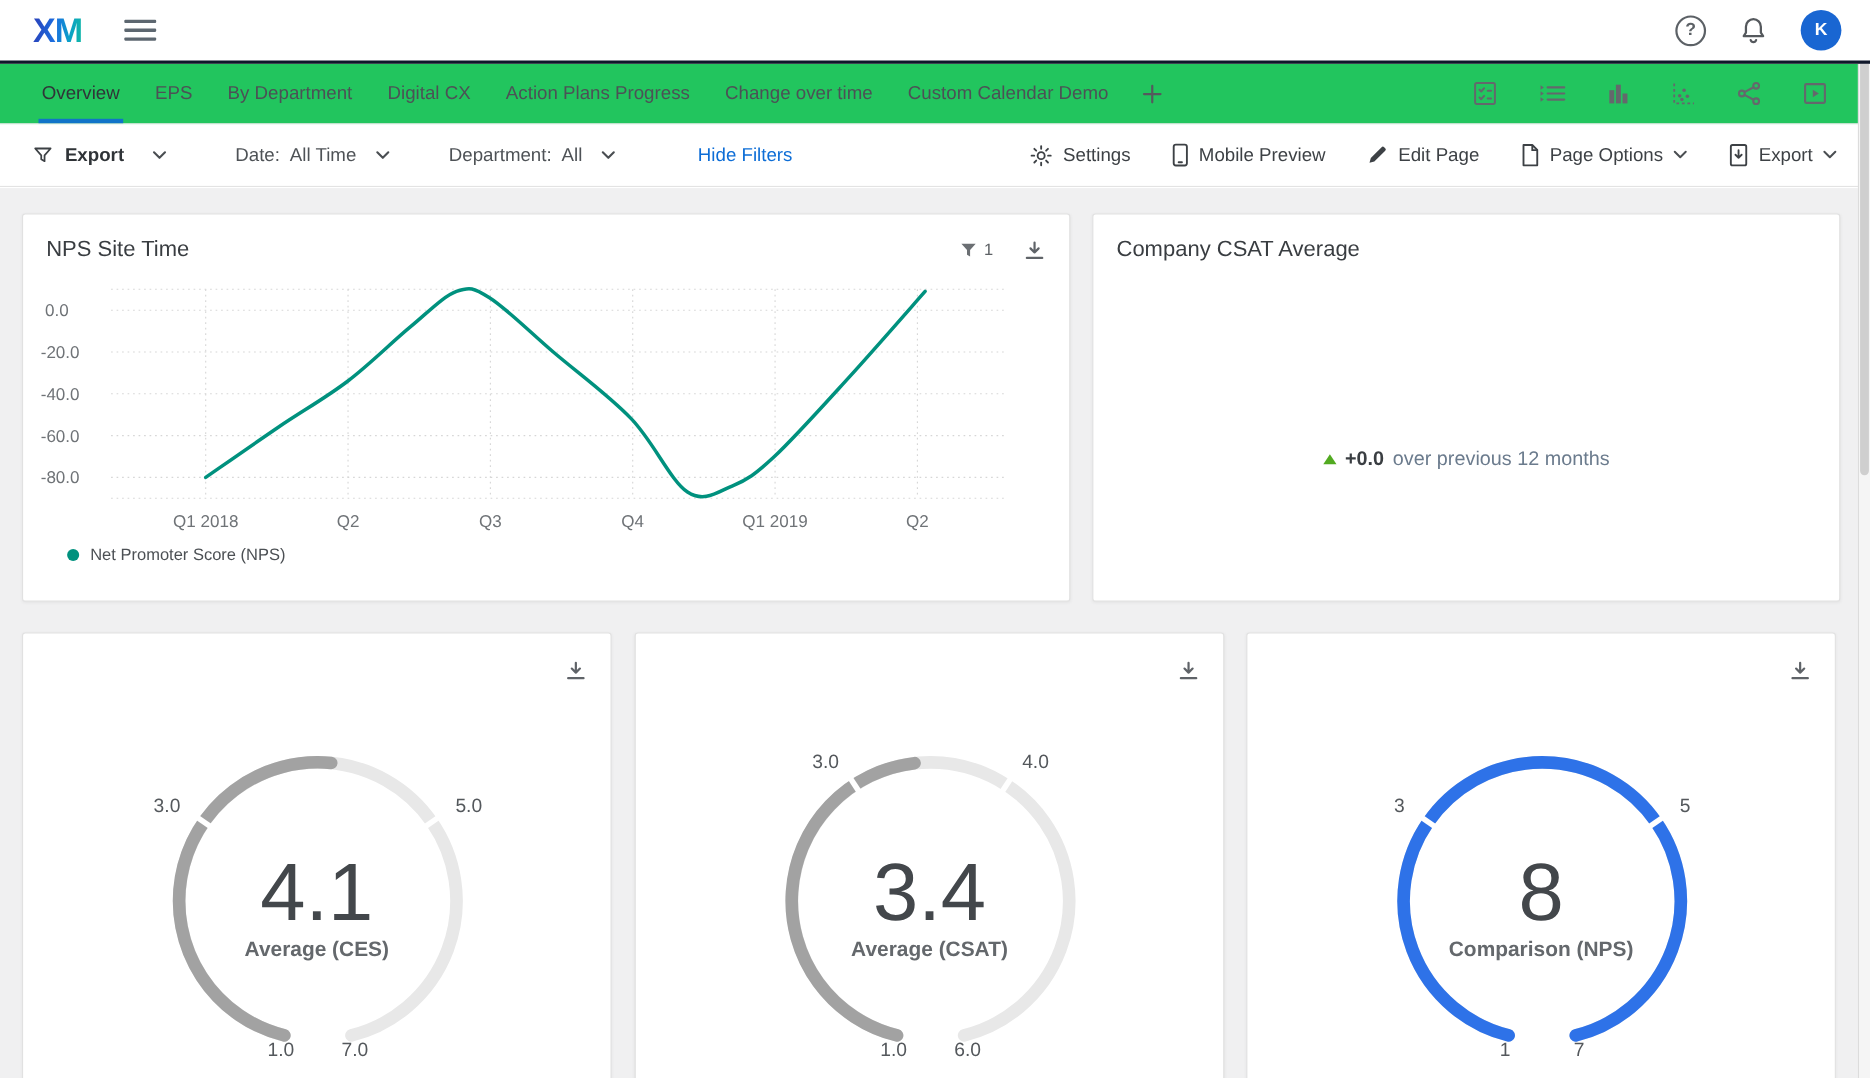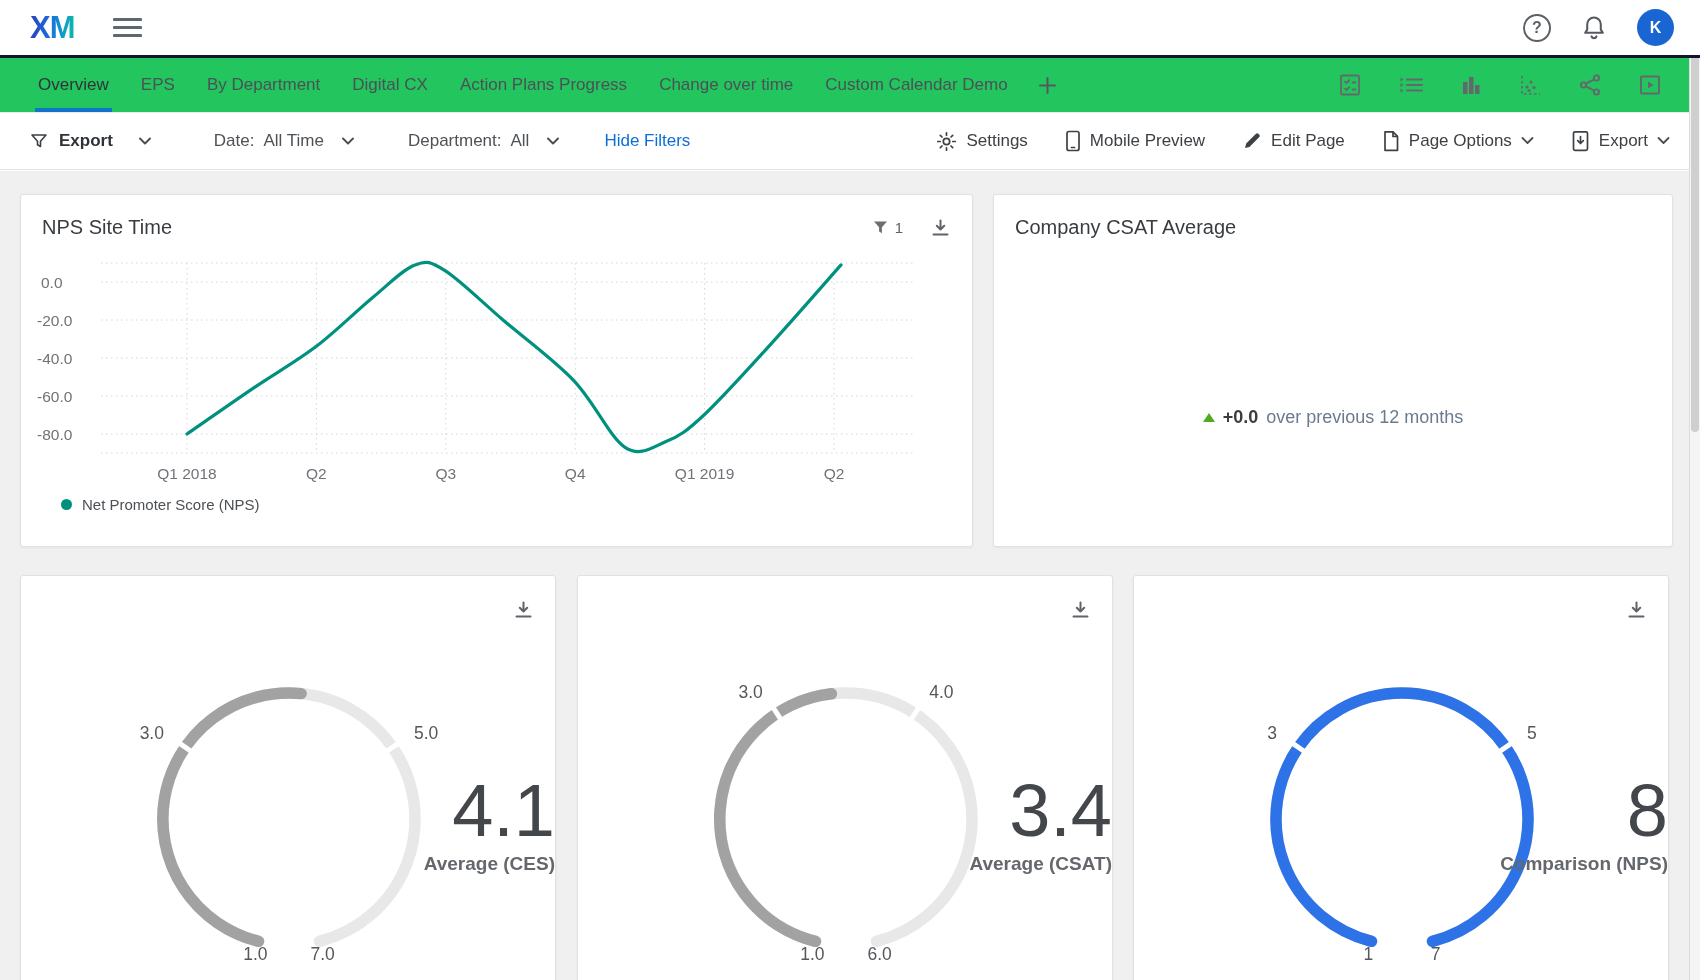--- a/index.html
+++ b/index.html
@@ -28,21 +28,21 @@
   .add-tab { display:flex; align-items:center; padding:0 14px; cursor:pointer; }
   .tabbar-icons { margin-left:auto; display:flex; align-items:center; gap:36px; padding-right:16px; }
   .tabbar-icons svg { display:block; cursor:pointer; }
 
   
   .filterbar { height:57px; display:flex; align-items:center; padding:0 30px; background:#fff; border-bottom:1px solid #e3e3e3; font-size:17px; }
   .fitem { display:flex; align-items:center; gap:9px; cursor:pointer; color:#4e5256; }
   .filters-group { font-weight:700; color:#2f3337; gap:11px; }
   .f-date { margin-left:62px; }
   .f-dept { margin-left:53px; }
-  .hide-filters { margin-left:44px; color:#0d6dd6; cursor:pointer; }
+  .hide-filters { margin-left:74px; color:#0d6dd6; cursor:pointer; }
   .right-tools { margin-left:auto; display:flex; align-items:center; gap:37px; }
   .tool { display:flex; align-items:center; gap:9px; color:#3d4145; cursor:pointer; white-space:nowrap; }
 
   
   .content-bg { position:absolute; top:171px; left:0; width:1689px; height:809px; background:#f0f0f1; }
   .card { position:absolute; background:#fff; border:1px solid #e1e1e1; border-radius:3px; box-shadow:0 1px 3px rgba(0,0,0,0.05); }
   #card-nps  { left:20px;  top:194px; width:953px; height:353px; }
   #card-csat { left:993px; top:194px; width:680px; height:353px; }
   #card-g1 { left:20px;   top:575px; width:536px; height:440px; }
   #card-g2 { left:577px;  top:575px; width:536px; height:440px; }
@@ -60,21 +60,21 @@
   .legend-label { font-size:15px; color:#4c5054; }
 
   .big-number { position:absolute; left:0; right:0; top:96px; text-align:center; font-size:94px; font-weight:200; color:#3e4246; letter-spacing:1px; }
   .delta-row { position:absolute; left:0; right:0; top:212px; display:flex; align-items:center; justify-content:center; gap:8px; font-size:18px; }
   .tri-up { width:0; height:0; border-left:6px solid transparent; border-right:6px solid transparent; border-bottom:9px solid #52aa21; }
   .delta-val { font-weight:700; color:#3a3e42; }
   .delta-text { color:#6b7b8d; }
 
   .gauge-dl { position:absolute; right:22px; top:24px; }
   .gauge-svg { position:absolute; left:0; top:0; }
-  .gauge-center { position:absolute; left:0; right:0; top:196px; display:flex; flex-direction:column; align-items:flex-end; pointer-events:none; }
+  .gauge-center { position:absolute; left:0; right:0; top:196px; display:flex; flex-direction:column; align-items:center; pointer-events:none; }
   .gauge-value { font-size:74px; font-weight:200; color:#43474b; line-height:78px; }
   .gauge-label { font-size:19px; font-weight:700; color:#64686c; margin-top:3px; }
 
   
   .scrollbar { position:absolute; right:0; top:0; width:11px; height:980px; background:#f5f5f5; border-left:1px solid #dcdcdc; }
   .scroll-thumb { position:absolute; left:1px; right:1px; top:2px; height:430px; border-radius:5px; background:#cfcfcf; }
 
   svg { overflow:visible; }
 </style>
 </head>

